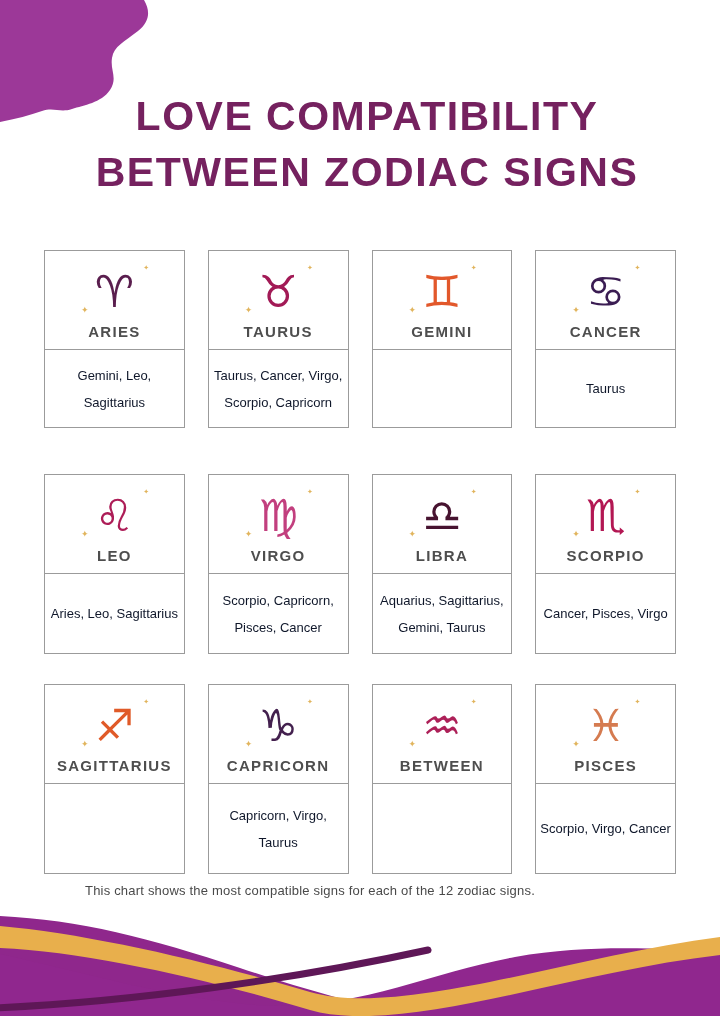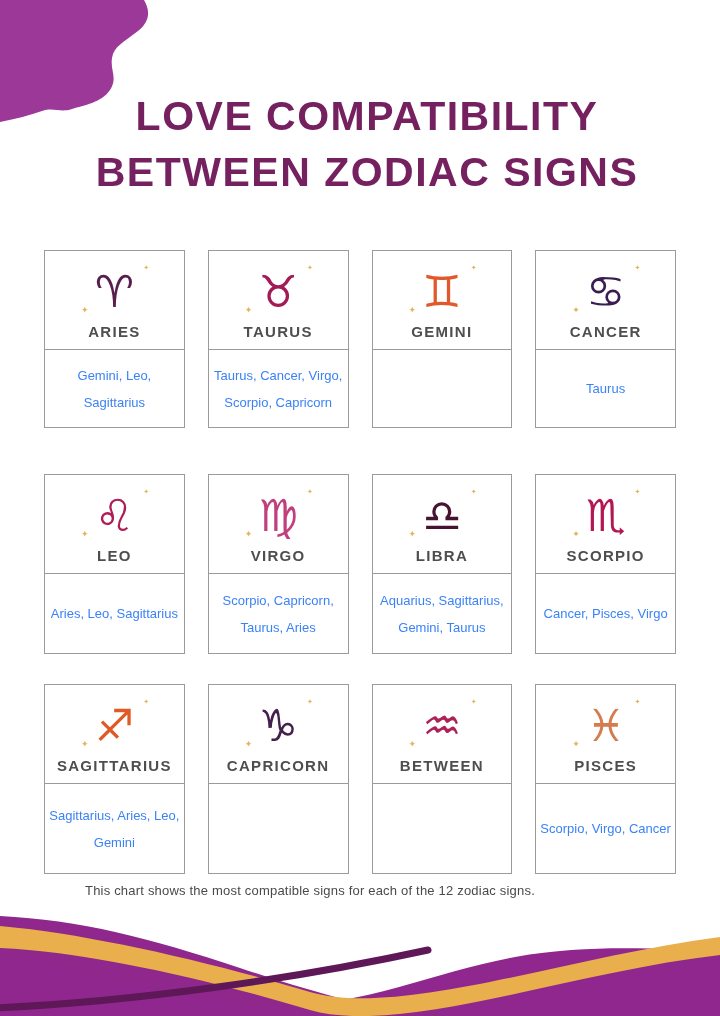--- a/index.html
+++ b/index.html
@@ -37,21 +37,21 @@
     content:"\2726"; position:absolute; right:25%; top:4px;
     font-size:7px; line-height:7px; color:#DCA841; opacity:.85;
   }
   .sign-name {
     position:absolute; bottom:9px; left:0; width:100%;
     text-align:center; font-size:15px; font-weight:bold;
     letter-spacing:1.3px; color:#4E4E4E;
   }
   .card-bottom {
     flex:1 1 auto; display:flex; align-items:center; justify-content:center;
-    text-align:center; font-size:13px; line-height:27px; color:#3b82f6;
+    text-align:center; font-size:13px; line-height:27px; color:#0f172a;
     padding:0 1px;
   }
   .footer-caption {
     position:absolute; top:883px; left:0; width:620px;
     text-align:center; font-size:13px; color:#4A4A4A; letter-spacing:.2px;
   }
   .footer-waves { position:absolute; left:0; bottom:0; width:720px; height:106px; }
 </style>
 </head>
 <body>
@@ -104,21 +104,21 @@
         <div class="zodiac-glyph" style="color: rgb(173, 29, 87);">♌</div>
         <div class="sign-name">LEO</div>
       </div>
       <div class="card-bottom">Aries, Leo, Sagittarius</div>
     </div>
     <div class="card">
       <div class="card-top">
         <div class="zodiac-glyph" style="color: rgb(194, 63, 126);">♍</div>
         <div class="sign-name">VIRGO</div>
       </div>
-      <div class="card-bottom">Scorpio, Capricorn, Taurus, Aries</div>
+      <div class="card-bottom">Scorpio, Capricorn, Pisces, Cancer</div>
     </div>
     <div class="card">
       <div class="card-top">
         <div class="zodiac-glyph" style="color: rgb(71, 19, 48);">♎</div>
         <div class="sign-name">LIBRA</div>
       </div>
       <div class="card-bottom">Aquarius, Sagittarius, Gemini, Taurus</div>
     </div>
     <div class="card">
       <div class="card-top">
@@ -128,27 +128,27 @@
       <div class="card-bottom">Cancer, Pisces, Virgo</div>
     </div>
   </div>
 
   <div class="row row-3">
     <div class="card">
       <div class="card-top">
         <div class="zodiac-glyph" style="color: rgb(224, 90, 40);">♐</div>
         <div class="sign-name">SAGITTARIUS</div>
       </div>
-      <div class="card-bottom">Sagittarius, Aries, Leo, Gemini</div>
     </div>
     <div class="card">
       <div class="card-top">
         <div class="zodiac-glyph" style="color: rgb(67, 32, 78);">♑</div>
         <div class="sign-name">CAPRICORN</div>
       </div>
+      <div class="card-bottom">Capricorn, Virgo, Taurus</div>
     </div>
     <div class="card">
       <div class="card-top">
         <div class="zodiac-glyph" style="color: rgb(173, 32, 88);">♒</div>
         <div class="sign-name">BETWEEN</div>
       </div>
     </div>
     <div class="card">
       <div class="card-top">
         <div class="zodiac-glyph" style="color: rgb(213, 123, 80);">♓</div>

